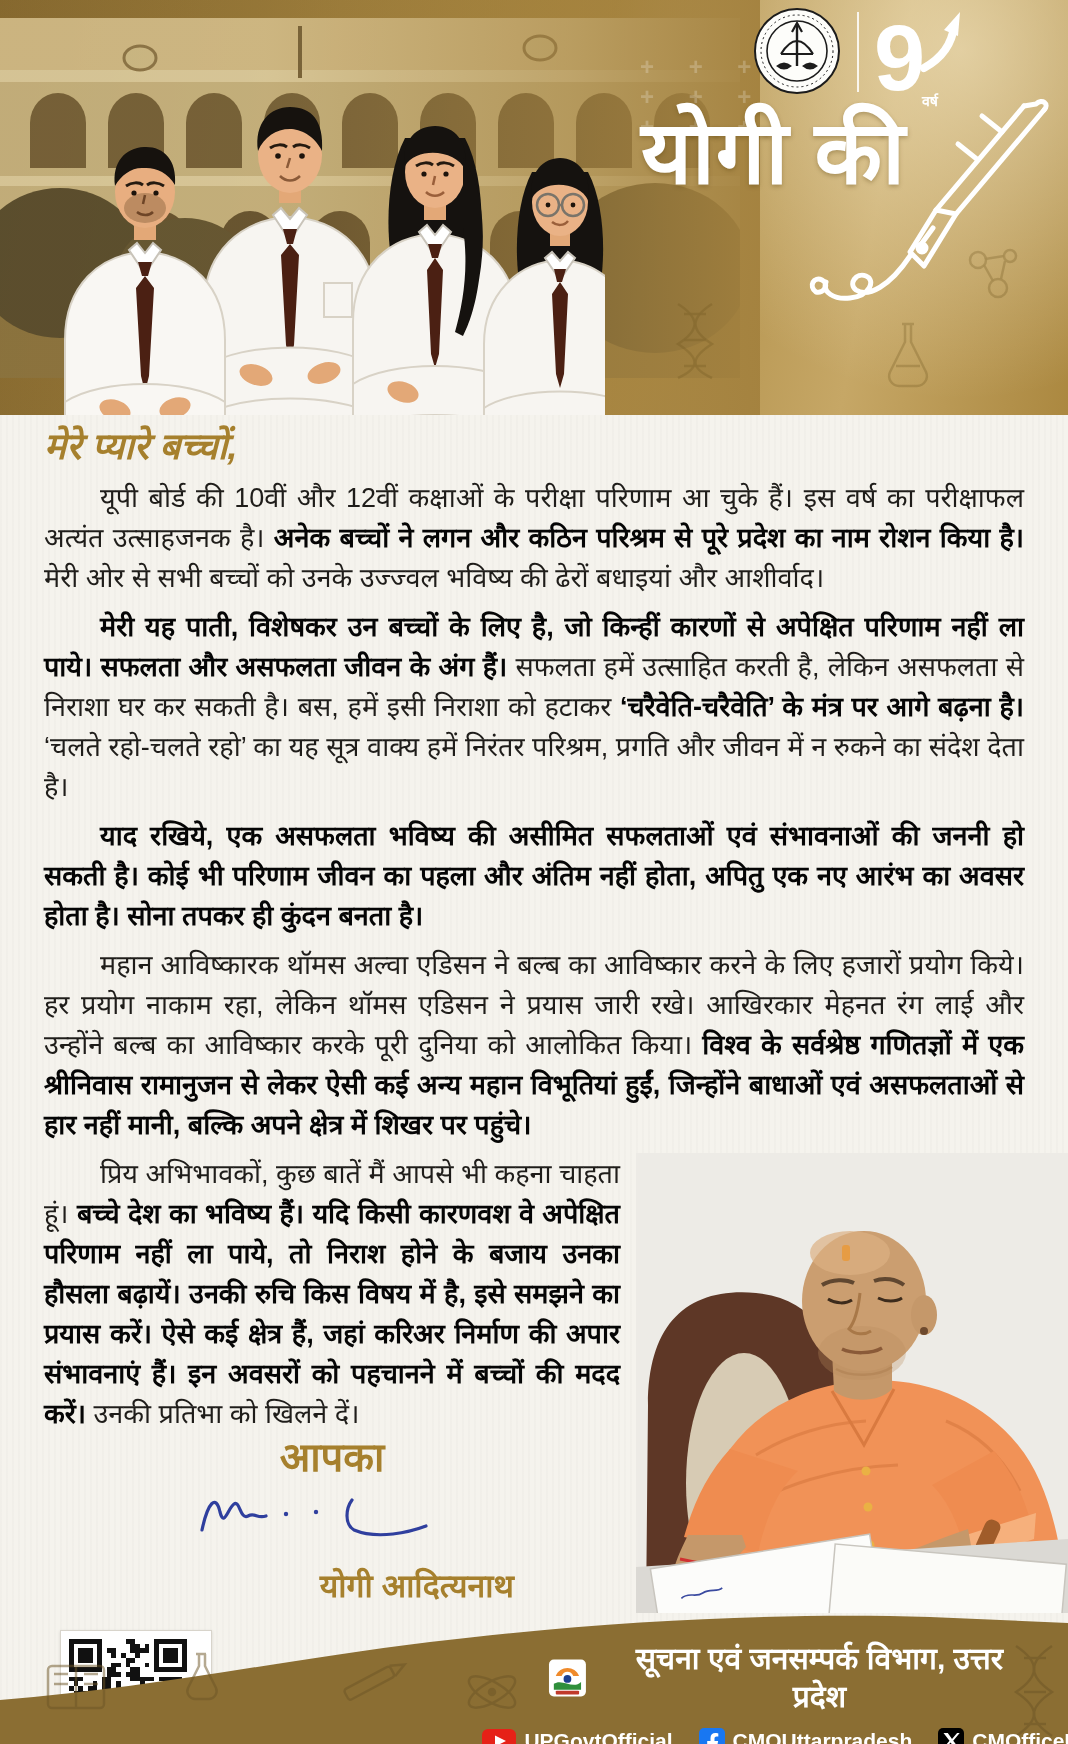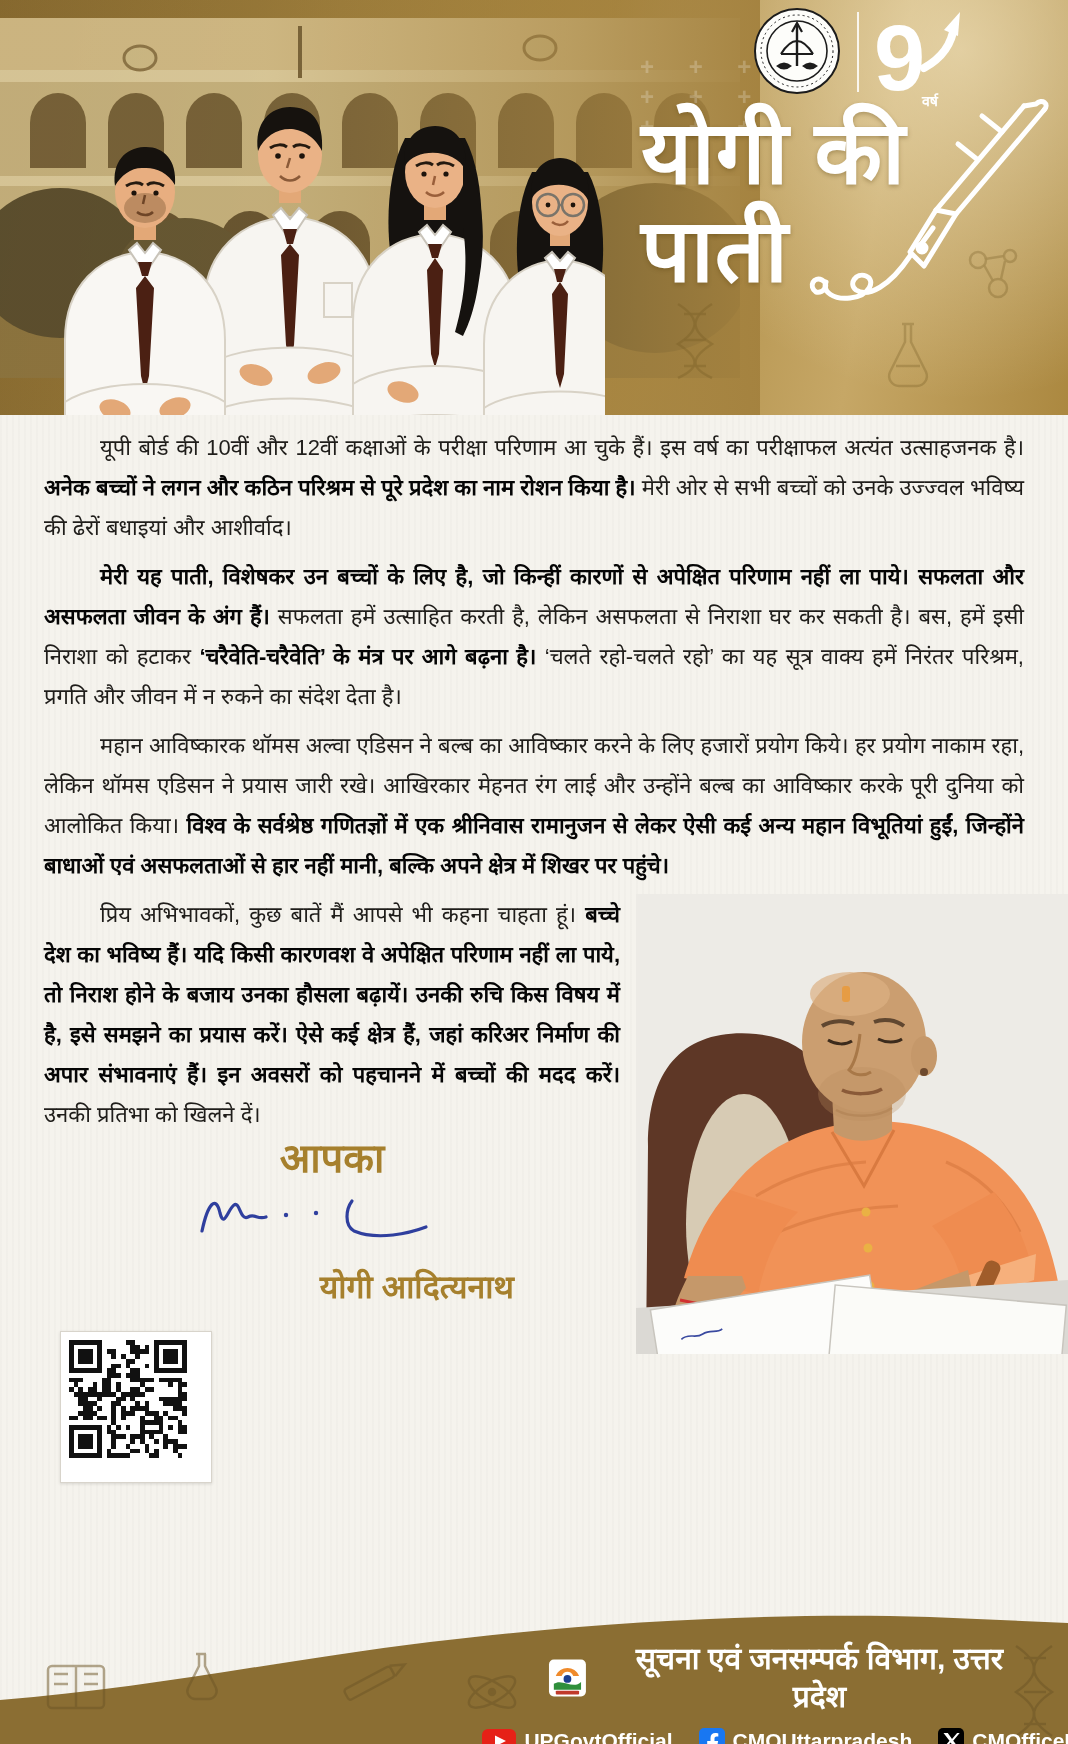--- a/index.html
+++ b/index.html
@@ -22,21 +22,21 @@
   .emblem{position:absolute;left:754px;top:8px;width:86px;height:86px;}
   .head-divider{position:absolute;left:857px;top:12px;width:2px;height:80px;background:rgba(255,255,255,.85);}
   .nine-logo{position:absolute;left:866px;top:2px;width:100px;height:108px;}
   .pen-art{position:absolute;left:806px;top:96px;width:256px;height:232px;}
   
   .letter{position:absolute;left:0;top:415px;right:0;bottom:0;padding:4px 44px 0;box-sizing:border-box;
     background:
       repeating-linear-gradient(90deg, rgba(0,0,0,.014) 0 2px, rgba(0,0,0,0) 2px 6px),
       #f5f3ed;}
   .salutation{margin:6px 0 2px;font-size:37px;line-height:44px;font-weight:800;font-style:italic;color:#a6802d;}
-  .para{margin:9px 0 0;font-size:22px;line-height:40px;text-align:justify;color:#1f1d1a;text-indent:56px;}
+  .para{margin:9px 0 0;font-size:27px;line-height:40px;text-align:justify;color:#1f1d1a;text-indent:56px;}
   .para .b{font-weight:800;color:#050505;}
   .cm-photo{float:right;width:432px;height:460px;margin:8px -44px 0 16px;}
   .closing-label{width:640px;text-align:center;font-size:40px;line-height:46px;font-weight:800;color:#a6802d;}
   .signature-wrap{margin:2px 0 0 150px;width:240px;}
   .signatory{width:470px;text-align:right;font-size:32px;line-height:52px;font-weight:800;color:#a6802d;margin-top:8px;}
   .qr-block{margin:18px 0 0 16px;width:240px;}
   .qr-box{width:134px;height:134px;background:#fff;border:1px solid #d8d4cb;padding:8px;box-shadow:0 1px 3px rgba(0,0,0,.12);}
   
   .band-svg{position:absolute;left:0;top:1588px;width:1068px;height:156px;}
   .band-doodles{position:absolute;left:0;top:1636px;width:1068px;height:108px;pointer-events:none;opacity:.5;}
@@ -197,41 +197,42 @@
     <div class="head-divider"></div>
     <svg class="nine-logo" viewBox="0 0 100 108">
       <text x="8" y="88" font-size="92" font-weight="800" fill="#ffffff" font-family="Liberation Sans, sans-serif" id="nine-num">9</text>
       <path d="M58,66 C76,56 86,42 88,24" fill="none" stroke="#ffffff" stroke-width="8" stroke-linecap="round"></path>
       <polygon points="78,28 94,10 92,34" fill="#ffffff"></polygon>
       <text x="56" y="104" font-size="14" font-weight="700" fill="#ffffff" font-family="Liberation Sans, sans-serif" id="nine-unit">वर्ष</text>
     </svg>
 
     <div class="title-block">
       <div>योगी की</div>
-      <div>पाती</div>
     </div>
 
     <svg class="pen-art" viewBox="0 0 256 232" fill="none" stroke="#ffffff" stroke-width="5" stroke-linecap="round" stroke-linejoin="round">
       <path d="M238,14 L150,118 M218,10 L130,114"></path>
       <path d="M238,14 C244,8 236,2 230,8 L218,10"></path>
       <line x1="196" y1="36" x2="176" y2="20"></line>
       <line x1="172" y1="64" x2="152" y2="48"></line>
       <path d="M150,118 L130,114 L104,156 L118,170 Z"></path>
       <circle cx="116" cy="152" r="4" fill="#ffffff"></circle>
       <line x1="127" y1="132" x2="116" y2="147"></line>
       <path d="M104,160 C84,190 62,202 50,194 C42,188 50,176 60,180 C70,184 64,200 44,202 C28,204 16,196 20,186"></path>
       <path d="M10,196 C2,190 8,180 16,184 C24,188 18,198 10,196 Z"></path>
     </svg>
   </div>
 
   <div class="letter">
+    <div class="salutation">मेरे प्यारे बच्चों,</div>
 
     <div>
         <p class="para"><span>यूपी बोर्ड की 10वीं और 12वीं कक्षाओं के परीक्षा परिणाम आ चुके हैं। इस वर्ष का परीक्षाफल अत्यंत उत्साहजनक है। </span><span class="b">अनेक बच्चों ने लगन और कठिन परिश्रम से पूरे प्रदेश का नाम रोशन किया है।</span><span> मेरी ओर से सभी बच्चों को उनके उज्ज्वल भविष्य की ढेरों बधाइयां और आशीर्वाद।</span></p>
         <p class="para"><span class="b">मेरी यह पाती, विशेषकर उन बच्चों के लिए है, जो किन्हीं कारणों से अपेक्षित परिणाम नहीं ला पाये। सफलता और असफलता जीवन के अंग हैं।</span><span> सफलता हमें उत्साहित करती है, लेकिन असफलता से निराशा घर कर सकती है। बस, हमें इसी निराशा को हटाकर </span><span class="b">‘चरैवेति-चरैवेति’ के मंत्र पर आगे बढ़ना है।</span><span> ‘चलते रहो-चलते रहो’ का यह सूत्र वाक्य हमें निरंतर परिश्रम, प्रगति और जीवन में न रुकने का संदेश देता है।</span></p>
+        <p class="para"><span class="b">याद रखिये, एक असफलता भविष्य की असीमित सफलताओं एवं संभावनाओं की जननी हो सकती है। कोई भी परिणाम जीवन का पहला और अंतिम नहीं होता, अपितु एक नए आरंभ का अवसर होता है। सोना तपकर ही कुंदन बनता है।</span></p>
         <p class="para"><span>महान आविष्कारक थॉमस अल्वा एडिसन ने बल्ब का आविष्कार करने के लिए हजारों प्रयोग किये। हर प्रयोग नाकाम रहा, लेकिन थॉमस एडिसन ने प्रयास जारी रखे। आखिरकार मेहनत रंग लाई और उन्होंने बल्ब का आविष्कार करके पूरी दुनिया को आलोकित किया। </span><span class="b">विश्व के सर्वश्रेष्ठ गणितज्ञों में एक श्रीनिवास रामानुजन से लेकर ऐसी कई अन्य महान विभूतियां हुईं, जिन्होंने बाधाओं एवं असफलताओं से हार नहीं मानी, बल्कि अपने क्षेत्र में शिखर पर पहुंचे।</span></p>
       </div>
 
     <div class="cm-photo">
       <svg viewBox="0 0 432 460" width="432" height="460">
         <rect width="432" height="460" fill="#edebe6"></rect>
         <rect width="432" height="460" fill="url(#wallgrad)" opacity="0"></rect>
 
         <path d="M10,460 L12,252 C12,170 52,134 120,140 C180,146 206,190 202,262 L198,460 Z" fill="#5e3726"></path>
         <ellipse cx="108" cy="330" rx="58" ry="130" fill="#d7cbb4"></ellipse>

